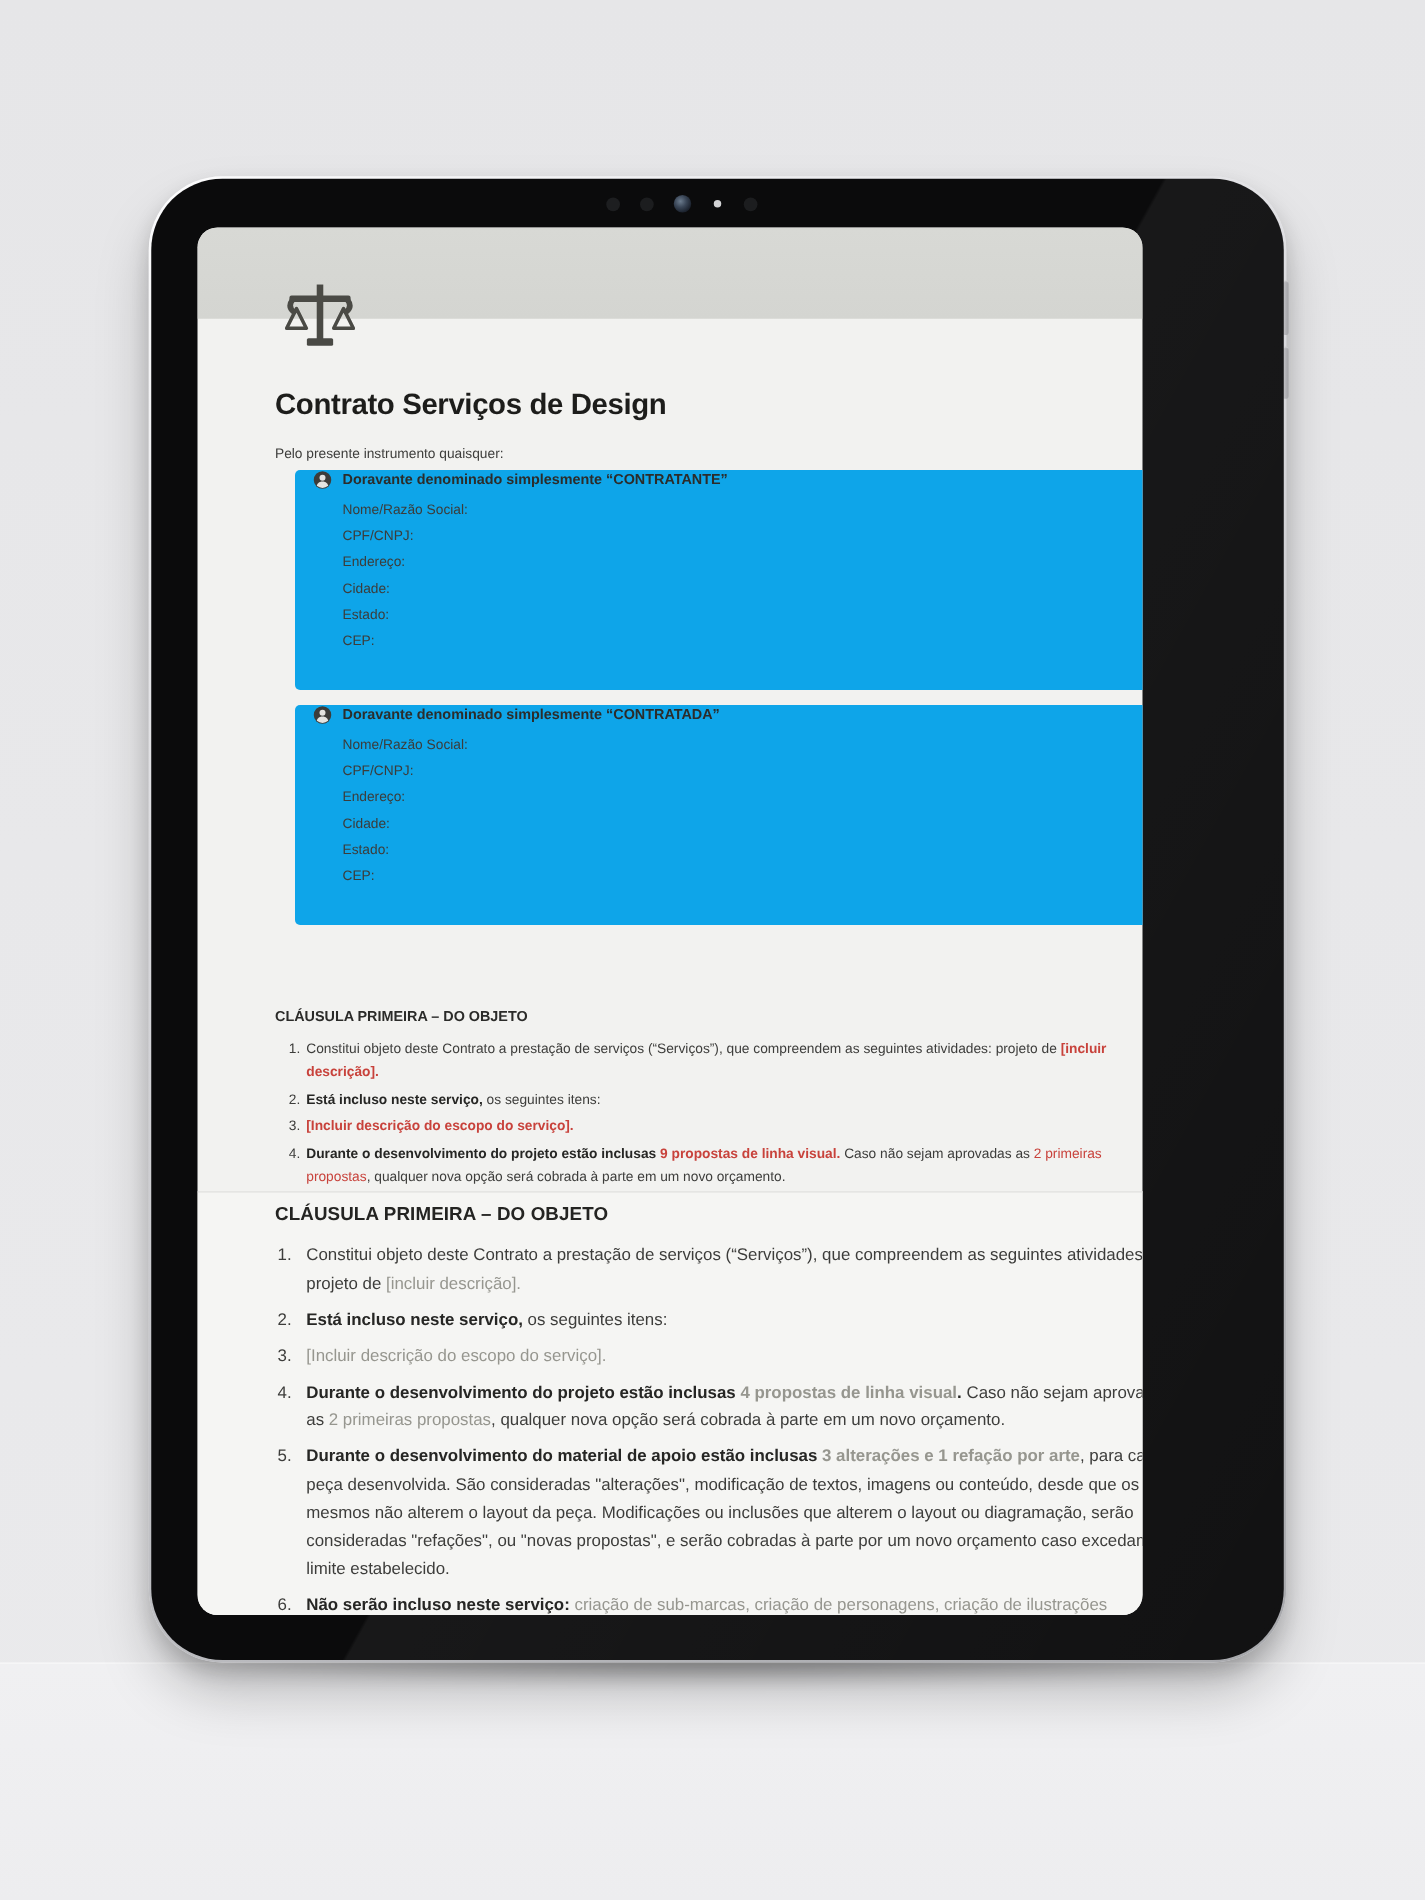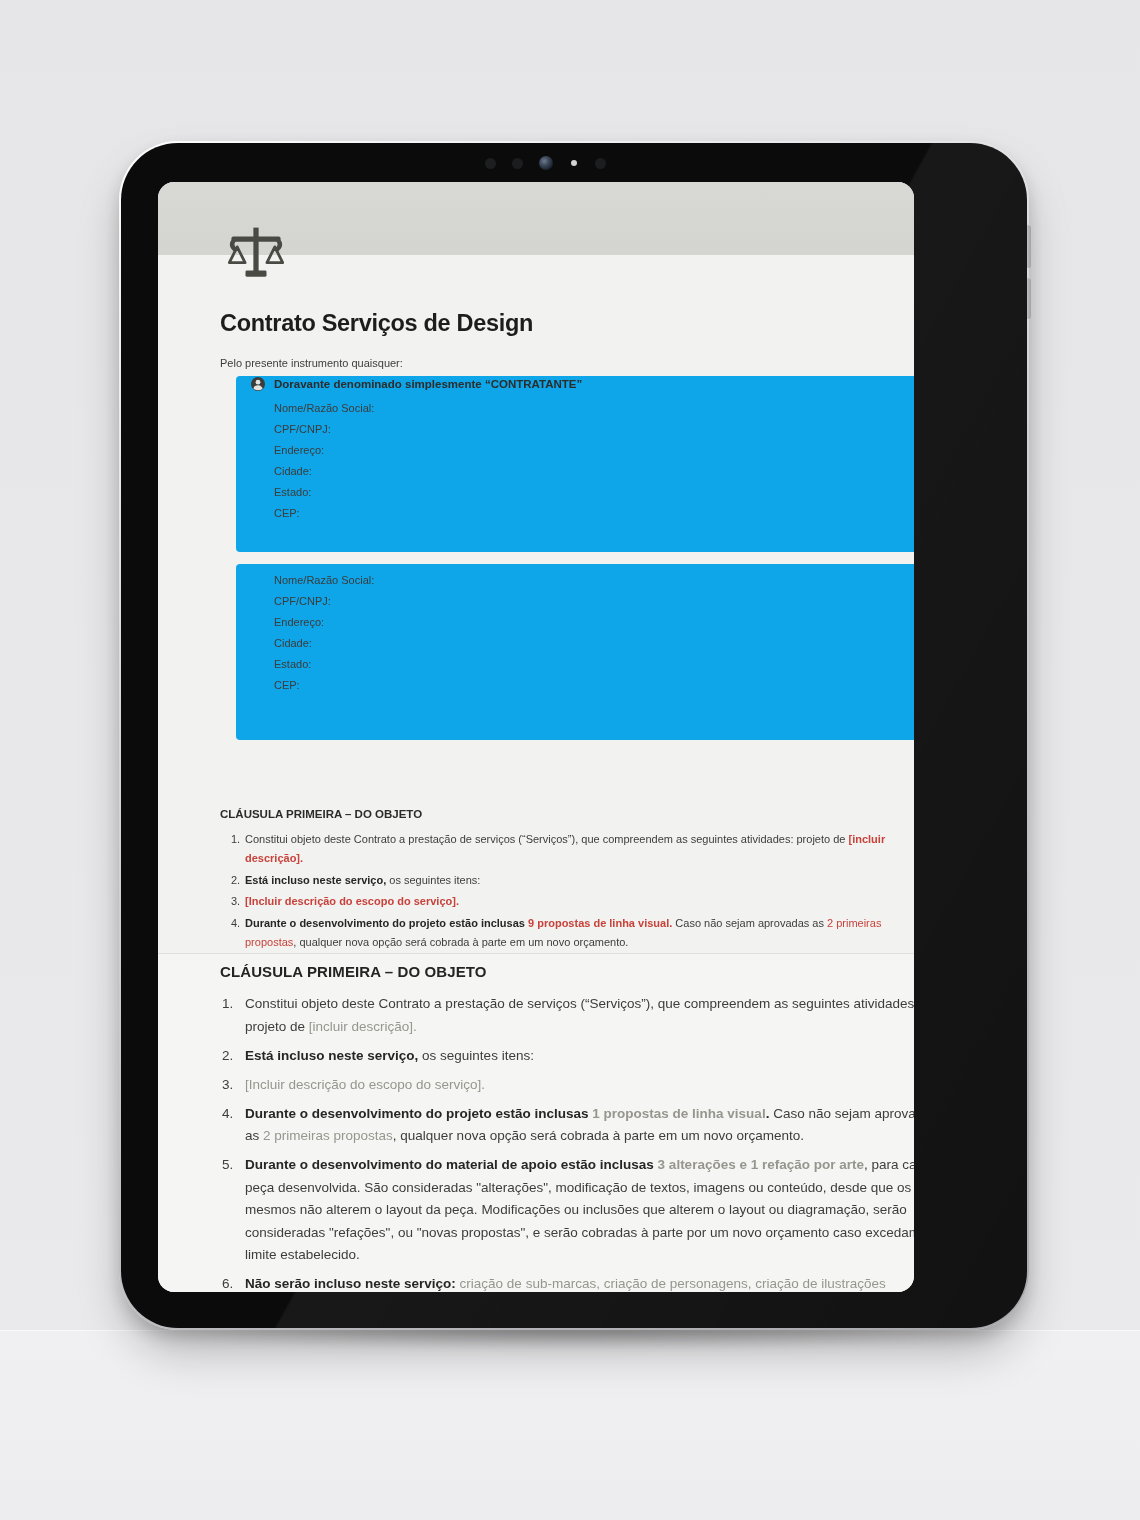--- a/index.html
+++ b/index.html
@@ -157,20 +157,30 @@
           <div class="field-line">Nome/Razão Social:</div>
           <div class="field-line">CPF/CNPJ:</div>
           <div class="field-line">Endereço:</div>
           <div class="field-line">Cidade:</div>
           <div class="field-line">Estado:</div>
           <div class="field-line">CEP:</div>
         </div>
     </div>
 
     <div class="pbox second">
+      <div class="pbox-head">
+        <span class="picon">
+          <svg viewBox="0 0 24 24" width="16" height="16">
+            <circle cx="12" cy="12" r="10.5" fill="#3c3c3a"></circle>
+            <circle cx="12" cy="9.3" r="3.6" fill="#e4e4e1"></circle>
+            <path d="M12 13.8 c-4.4 0 -6.4 2.9 -6.8 5.2 a10.5 10.5 0 0 0 13.6 0 C18.4 16.7 16.4 13.8 12 13.8 Z" fill="#e4e4e1"></path>
+          </svg>
+        </span>
+        <span class="phead-t">Doravante denominado simplesmente “CONTRATADA”</span>
+      </div>
       <div class="pfields">
           <div class="field-line">Nome/Razão Social:</div>
           <div class="field-line">CPF/CNPJ:</div>
           <div class="field-line">Endereço:</div>
           <div class="field-line">Cidade:</div>
           <div class="field-line">Estado:</div>
           <div class="field-line">CEP:</div>
         </div>
     </div>
 
@@ -205,21 +215,21 @@
           <div class="oli">
             <span class="num">2.</span>
             <span class="txt"><span class="s-b">Está incluso neste serviço,</span><span class="s-p"> os seguintes itens:</span></span>
           </div>
           <div class="oli">
             <span class="num">3.</span>
             <span class="txt"><span class="s-g">[Incluir descrição do escopo do serviço].</span></span>
           </div>
           <div class="oli">
             <span class="num">4.</span>
-            <span class="txt"><span class="s-b">Durante o desenvolvimento do projeto estão inclusas </span><span class="s-gb">1 propostas de linha visual</span><span class="s-b">.</span><span class="s-p"> Caso não sejam aprovadas as </span><span class="s-g">2 primeiras propostas</span><span class="s-p">, qualquer nova opção será cobrada à parte em um novo orçamento.</span></span>
+            <span class="txt"><span class="s-b">Durante o desenvolvimento do projeto estão inclusas </span><span class="s-gb">4 propostas de linha visual</span><span class="s-b">.</span><span class="s-p"> Caso não sejam aprovadas as </span><span class="s-g">2 primeiras propostas</span><span class="s-p">, qualquer nova opção será cobrada à parte em um novo orçamento.</span></span>
           </div>
           <div class="oli">
             <span class="num">5.</span>
             <span class="txt"><span class="s-b">Durante o desenvolvimento do material de apoio estão inclusas </span><span class="s-gb">3 alterações e 1 refação por arte</span><span class="s-p">, para cada peça desenvolvida. São consideradas "alterações", modificação de textos, imagens ou conteúdo, desde que os mesmos não alterem o layout da peça. Modificações ou inclusões que alterem o layout ou diagramação, serão consideradas "refações", ou "novas propostas", e serão cobradas à parte por um novo orçamento caso excedam o limite estabelecido.</span></span>
           </div>
           <div class="oli">
             <span class="num">6.</span>
             <span class="txt"><span class="s-b">Não serão incluso neste serviço:</span><span class="s-g"> criação de sub-marcas, criação de personagens, criação de ilustrações
 autorais, criação de ícones, animações, impressão de materiais e quaisquer outros itens não descritos acima.</span></span>
           </div>

